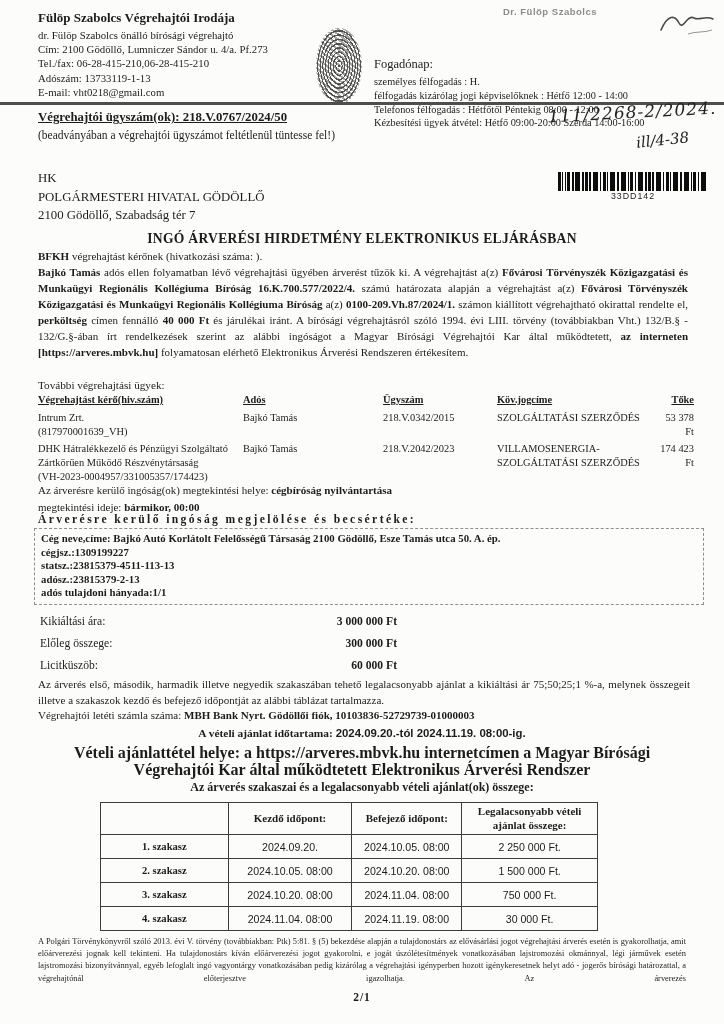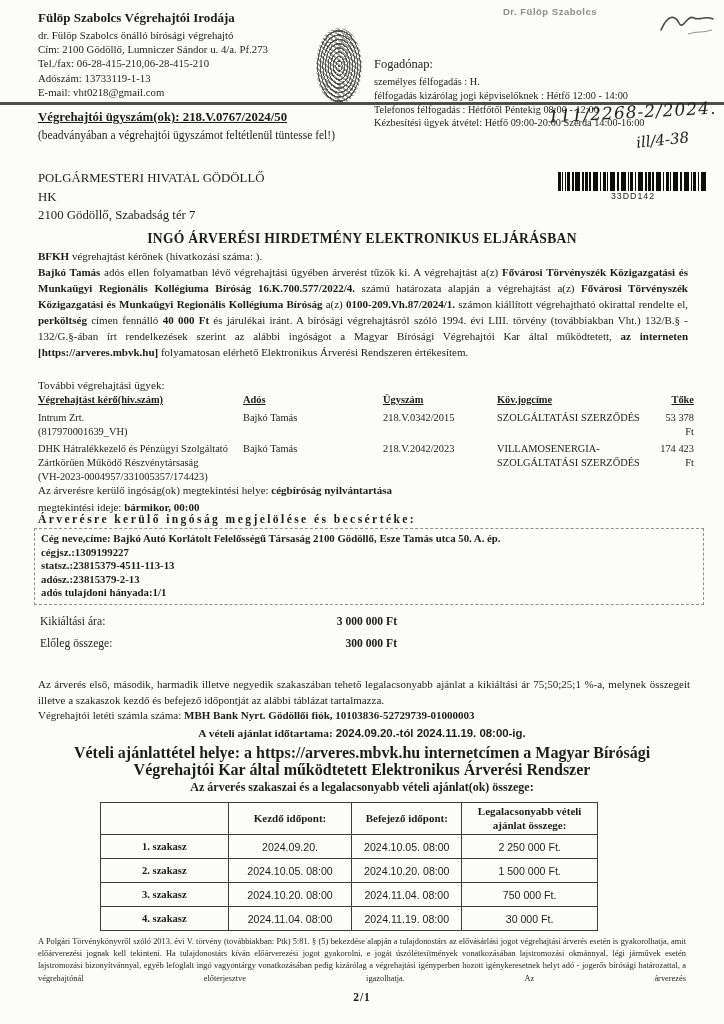--- a/index.html
+++ b/index.html
@@ -148,22 +148,22 @@
   <div class="abs main-rule"></div>
 
   <div class="abs case-block">
     <div class="case-number">Végrehajtói ügyszám(ok): 218.V.0767/2024/50</div>
     <div class="case-note">(beadványában a végrehajtói ügyszámot feltétlenül tüntesse fel!)</div>
   </div>
   <div class="abs hand1">111/2268-2/2024.</div>
   <div class="abs hand2">ill/4-38</div>
 
   <div class="abs addressee">
+    <div>HK</div>
     <div>POLGÁRMESTERI HIVATAL GÖDÖLLŐ</div>
-    <div>HK</div>
     <div>2100 Gödöllő, Szabadság tér 7</div>
   </div>
   <div class="abs barcode-wrap">
     <div class="barcode"></div>
     <div class="barcode-label">33DD142</div>
   </div>
 
   <div class="abs doc-title center">INGÓ ÁRVERÉSI HIRDETMÉNY ELEKTRONIKUS ELJÁRÁSBAN</div>
   <div class="abs body-block">
     <div><span class="b">BFKH</span><span> végrehajtást kérőnek (hivatkozási száma: ).</span></div>
@@ -216,20 +216,24 @@
   </div>
 
   <div class="abs prices">
     <div class="price-row">
       <span>Kikiáltási ára:</span>
       <span class="price-value">3 000 000 Ft</span>
     </div>
     <div class="price-row">
       <span>Előleg összege:</span>
       <span class="price-value">300 000 Ft</span>
+    </div>
+    <div class="price-row">
+      <span>Licitküszöb:</span>
+      <span class="price-value">60 000 Ft</span>
     </div>
   </div>
 
   <div class="abs stage-note">Az árverés első, második, harmadik illetve negyedik szakaszában tehető legalacsonyabb ajánlat a kikiáltási ár 75;50;25;1 %-a, melynek összegeit illetve a szakaszok kezdő és befejező időpontját az alábbi táblázat tartalmazza.</div>
   <div class="abs deposit"><span>Végrehajtói letéti számla száma: </span><span class="b">MBH Bank Nyrt. Gödöllői fiók, 10103836-52729739-01000003</span></div>
   <div class="abs offer-period center"><span class="b">A vételi ajánlat időtartama: </span><span class="b sans">2024.09.20.-tól 2024.11.19. 08:00-ig.</span></div>
   <div class="abs offer-place center">Vételi ajánlattétel helye: a https://arveres.mbvk.hu internetcímen a Magyar Bírósági Végrehajtói Kar által működtetett Elektronikus Árverési Rendszer</div>
   <div class="abs stages-heading center">Az árverés szakaszai és a legalacsonyabb vételi ajánlat(ok) összege:</div>
 
   <div class="abs stage-table">

